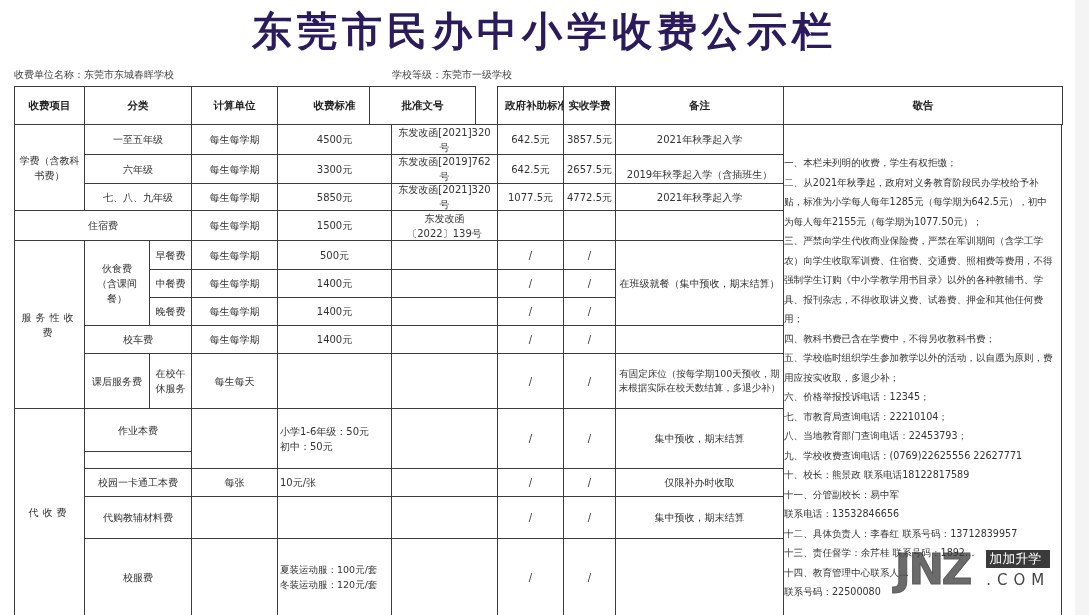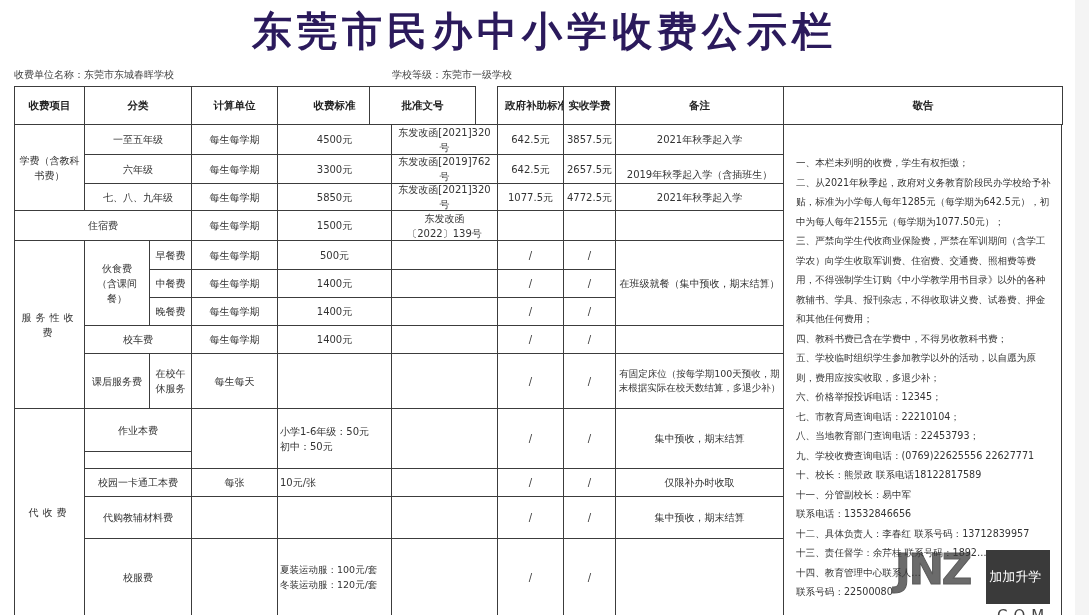--- a/index.html
+++ b/index.html
@@ -22,36 +22,36 @@
     position:absolute; box-sizing:border-box; border:1px solid #3c3c3c;
     display:flex; align-items:center; justify-content:center; text-align:center;
     font-size:10px; line-height:15px; padding:0 2px; color:#333; background:#fff;
   }
   .cell.hd { font-weight:bold; font-size:10.5px; color:#222; }
   .cell.left { justify-content:flex-start; text-align:left; }
   .cell.spaced { letter-spacing:4px; }
   .notice {
     position:absolute; left:783px; top:124px; width:279px; height:491px;
     box-sizing:border-box; border:1px solid #3c3c3c; border-bottom:none;
-    padding:28px 8px 0 12px; font-size:9.6px; line-height:19.5px; color:#333;
+    padding:28px 8px 0 0; font-size:9.6px; line-height:19.5px; color:#333;
     background:#fff;
   }
   .notice p { margin:0; }
   .right-edge { position:absolute; left:1075px; top:0; width:14px; height:615px; background:#f4f4f4; }
   .watermark {
     position:absolute; left:895px; top:548px; width:170px; height:50px;
     display:flex; align-items:flex-start; gap:16px; pointer-events:none;
   }
   .wm-jnz {
     font-family:"DejaVu Sans", sans-serif; font-size:42px; font-weight:bold;
     color:#3a3a3a; opacity:0.75; letter-spacing:-2px; line-height:44px;
     -webkit-text-stroke:1px #222;
   }
   .wm-side { display:flex; flex-direction:column; margin-top:2px; }
-  .wm-cn { background:#3a3a3a; color:#fff; font-size:13px; padding:19px 3px; line-height:16px; }
+  .wm-cn { background:#3a3a3a; color:#fff; font-size:13px; padding:1px 3px; line-height:16px; }
   .wm-com { font-size:15px; color:#444; letter-spacing:6px; margin-top:3px; line-height:18px; }
 </style>
 </head>
 <body>
 
 <div class="right-edge"></div>
 
 <div class="title">东莞市民办中小学收费公示栏</div>
 <div class="meta left">收费单位名称：东莞市东城春晖学校</div>
 <div class="meta right">学校等级：东莞市一级学校</div>

